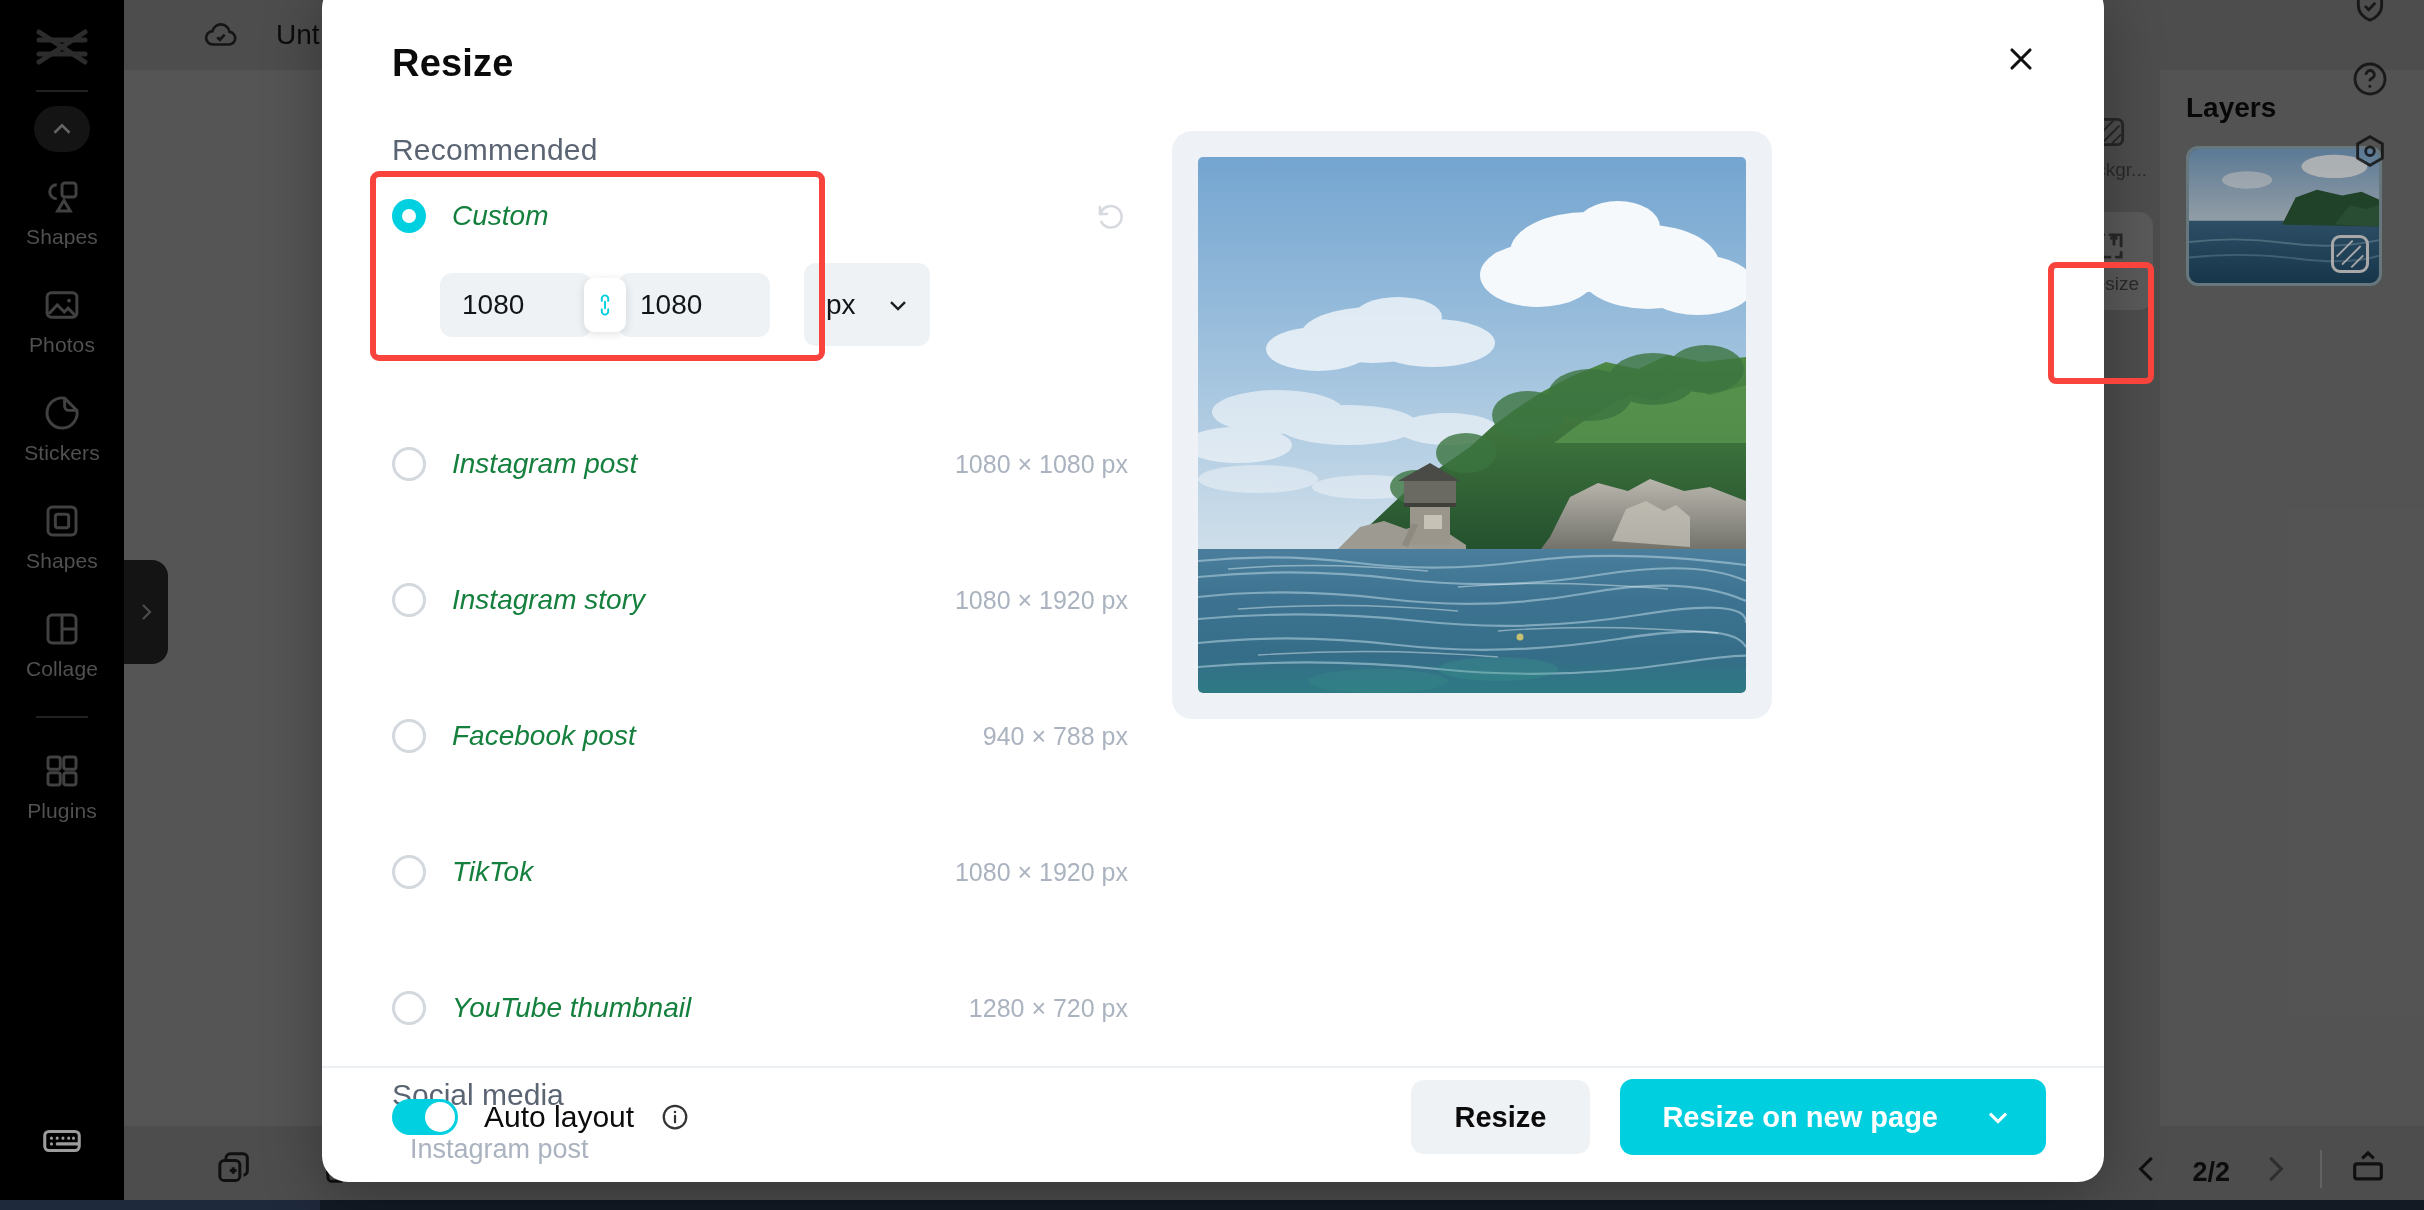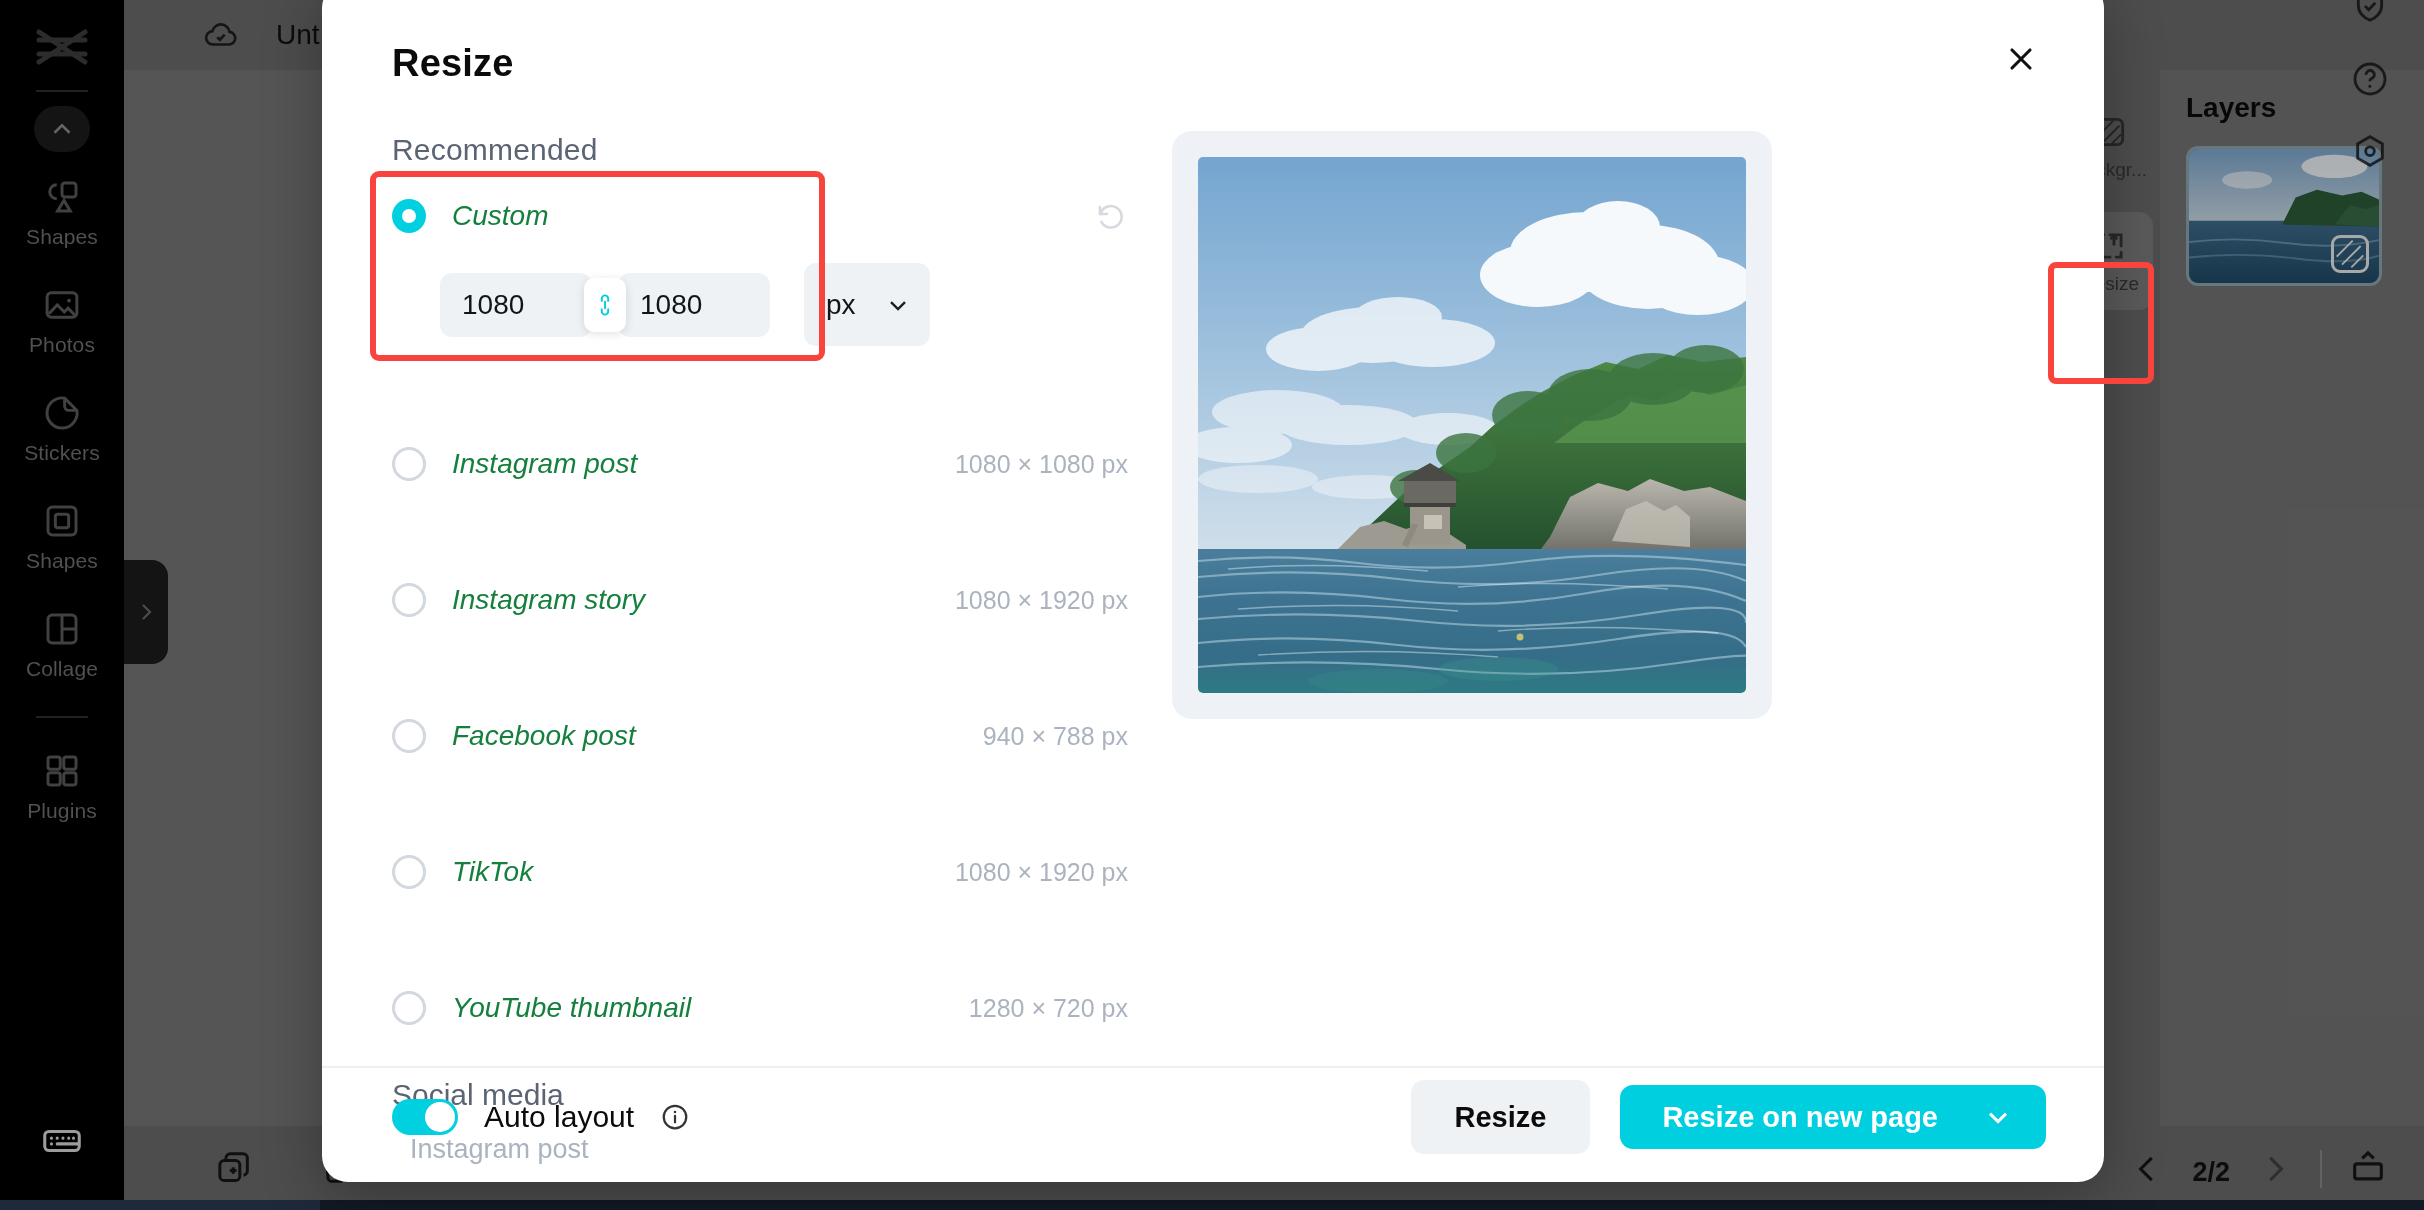--- a/index.html
+++ b/index.html
@@ -179,21 +179,21 @@
     border-radius: 50%; background: #fff;
   }
   .toggle-label { font-size: 30px; color: #0b0b0b; font-weight: normal; }
   .info-ico { display: flex; opacity: .85; }
   .foot-right { margin-left: auto; display: flex; align-items: center; gap: 30px; }
   .btn-sec {
     background: #eff2f5; border-radius: 13px; height: 74px; padding: 0 44px;
     display: flex; align-items: center; font-size: 29px; font-weight: bold; color: #0b0b0b;
   }
   .btn-pri {
-    background: #00cfe0; border-radius: 13px; height: 64px; padding: 0 32px 0 42px;
+    background: #00cfe0; border-radius: 13px; height: 76px; padding: 0 32px 0 42px;
     display: flex; align-items: center; gap: 44px;
     font-size: 29px; font-weight: bold; color: #fff;
   }
 
   
   .hl-tool {
     position: absolute; right: 270px; top: 262px; width: 106px; height: 122px;
     border: 6px solid #f8443c; border-radius: 8px; z-index: 22; pointer-events: none;
   }
 

